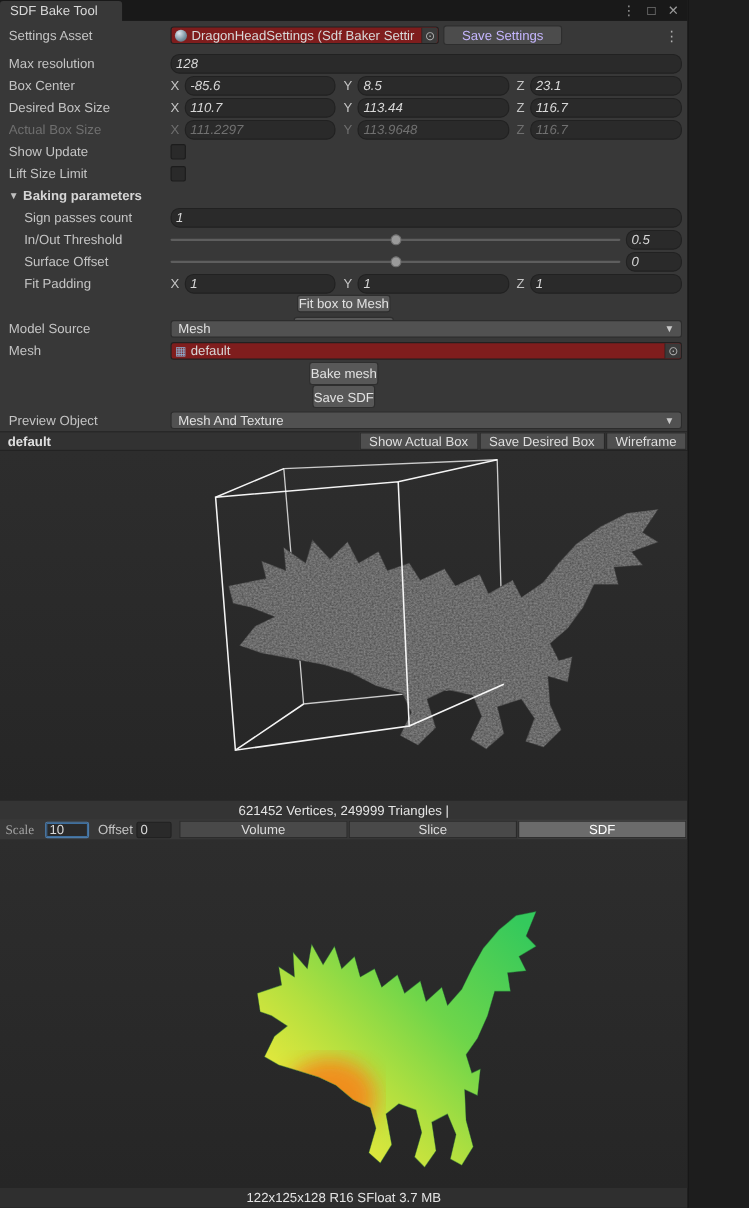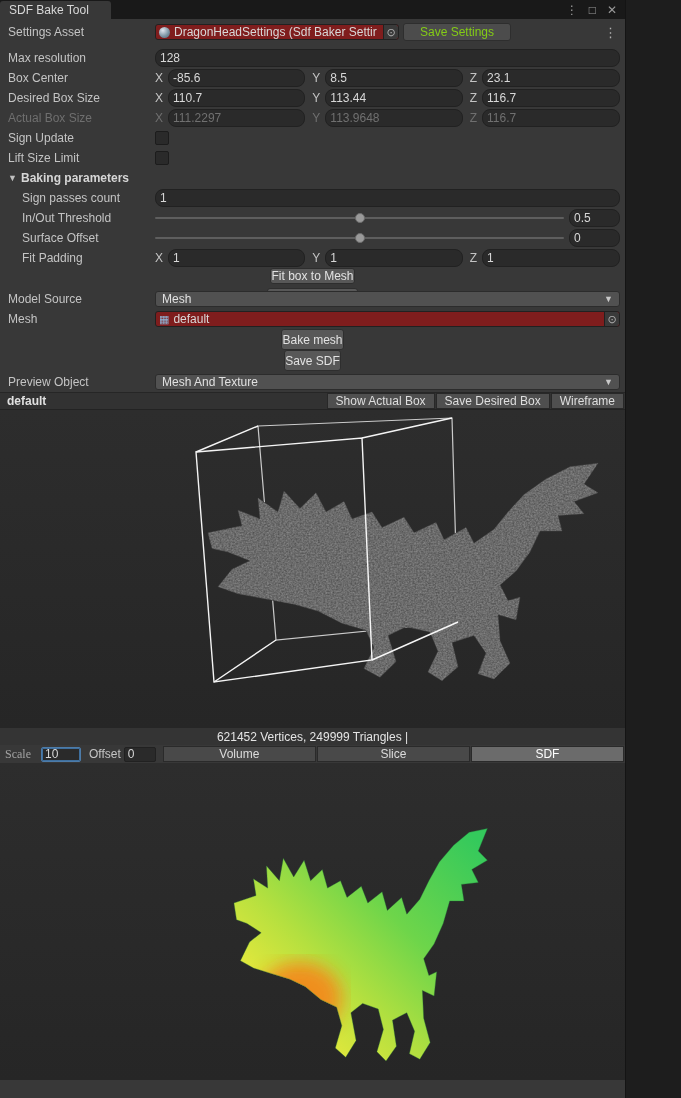--- a/index.html
+++ b/index.html
@@ -14,32 +14,32 @@
   .win-controls span { cursor:default; }
 
   
   .inspector { padding-top:3px; }
   .row { display:flex; align-items:center; height:20px; padding:0 5px 0 8px; }
   .row.h21 { height:21px; }
   .label { flex:0 0 147px; color:#c4c4c4; white-space:nowrap; overflow:hidden; }
   .label.sub { padding-left:14px; }
   .label.dim { color:#6f6f6f; }
   .spacer { flex:1; }
-  .field { background:#2a2a2a; border:1px solid #212121; border-radius:8px; height:16px; display:flex; align-items:center; padding:8px 4px; color:#d8d8d8; flex:1; min-width:0; white-space:nowrap; overflow:hidden; }
+  .field { background:#2a2a2a; border:1px solid #212121; border-radius:8px; height:16px; display:flex; align-items:center; padding:8px 4px; color:#d8d8d8; flex:1; min-width:0; white-space:nowrap; overflow:hidden;font-style:italic; }
   .field.dim { color:#707070; }
   .vec { display:flex; flex:1; gap:7px; min-width:0; }
   .comp { display:flex; flex:1; align-items:center; gap:5px; min-width:0; }
   .axis { color:#c4c4c4; flex:none; }
   .axis.dim { color:#6f6f6f; }
   .checkbox { width:14px; height:14px; background:#2a2a2a; border:1px solid #1c1c1c; border-radius:2px; }
   .foldout-arrow { font-size:9px; color:#c0c0c0; width:13px; display:inline-block; }
   .bold { font-weight:bold; color:#d6d6d6; }
 
   .btn { background:#585858; border:1px solid #2e2e2e; border-radius:3px; color:#e2e2e2; height:18px; display:flex; align-items:center; justify-content:center; white-space:nowrap; cursor:default; }
-  .btn.disabled { background:#4c4c4c; color:#84cc16; }
+  .btn.disabled { background:#4c4c4c; color:#c4b5fd; }
   .btn-row { display:flex; gap:4px; padding:0 5px;flex-direction:column; }
   .btn-row .btn { flex:1; }
 
   .dropdown { background:#515151; border:1px solid #2c2c2c; border-radius:3px; height:16px; flex:1; display:flex; align-items:center; padding:0 6px; color:#e0e0e0; min-width:0; }
   .dd-arrow { margin-left:auto; font-size:9px; color:#c8c8c8; }
 
   .objfield { background:#7f1d1d; border:1px solid #212121; border-radius:3px; height:16px; display:flex; align-items:center; padding-left:3px; color:#d8d8d8; min-width:0; overflow:hidden; }
   .obj-text { white-space:nowrap; overflow:hidden; flex:1; min-width:0; }
   .obj-picker { flex:none; width:15px; height:100%; background:#3a3a3a; border-left:1px solid #212121; display:flex; align-items:center; justify-content:center; color:#b0b0b0; font-size:11px; border-radius:0 2px 2px 0; }
   .asset-icon { width:11px; height:11px; border-radius:50%; background:radial-gradient(circle at 35% 30%, #dfe6ee, #76909f 60%, #50646f); flex:none; margin-right:4px; }
@@ -156,21 +156,21 @@
             <div class="field dim">113.9648</div>
           </div>
         <div class="comp">
             <span class="axis dim">Z</span>
             <div class="field dim">116.7</div>
           </div>
       </div>
     </div>
 
     <div class="row">
-      <div class="label">Sign Update</div>
+      <div class="label">Show Update</div>
       <div class="checkbox"></div>
     </div>
 
     <div class="row">
       <div class="label">Lift Size Limit</div>
       <div class="checkbox"></div>
     </div>
 
     <div class="row">
       <span class="foldout-arrow">▼</span>
@@ -335,14 +335,17 @@
         <g clip-path="url(#dclip)">
           <rect x="200" y="30" width="330" height="290" fill="url(#sdfgrad)"></rect>
           <ellipse cx="300" cy="235" rx="42" ry="36" fill="#f28a1e" filter="url(#blur8)" opacity="0.95"></ellipse>
           <ellipse cx="283" cy="258" rx="20" ry="16" fill="#e8541e" filter="url(#blur8)" opacity="0.85"></ellipse>
         </g>
         <use href="#dragon" transform="translate(230,60) scale(0.65,0.93)" fill="none" stroke="#1f6b36" stroke-width="1" opacity="0.45"></use>
       </g>
     </svg>
   </div>
 
+  <div class="statsbar last">
+    <span>122x125x128 R16 SFloat 3.7 MB</span>
+  </div>
 
 </div>
 
 </body></html>

